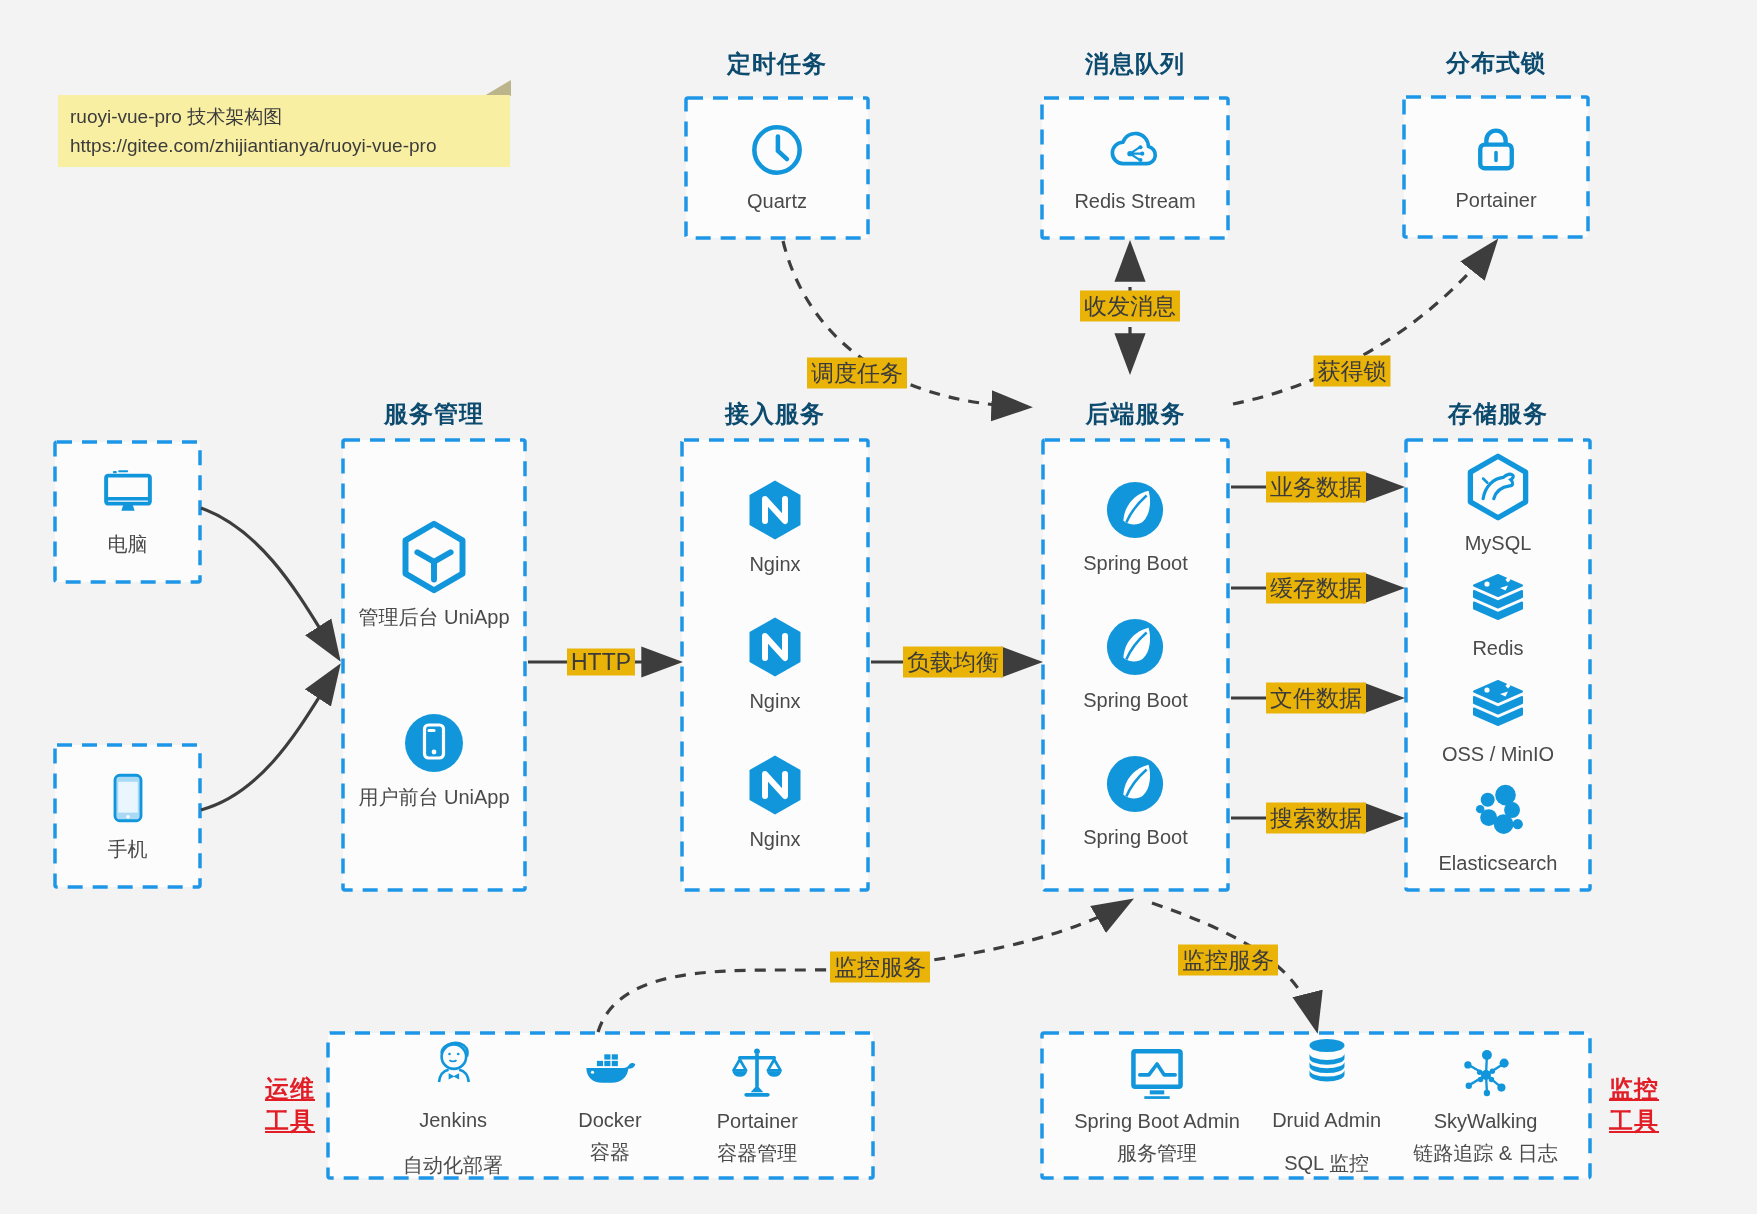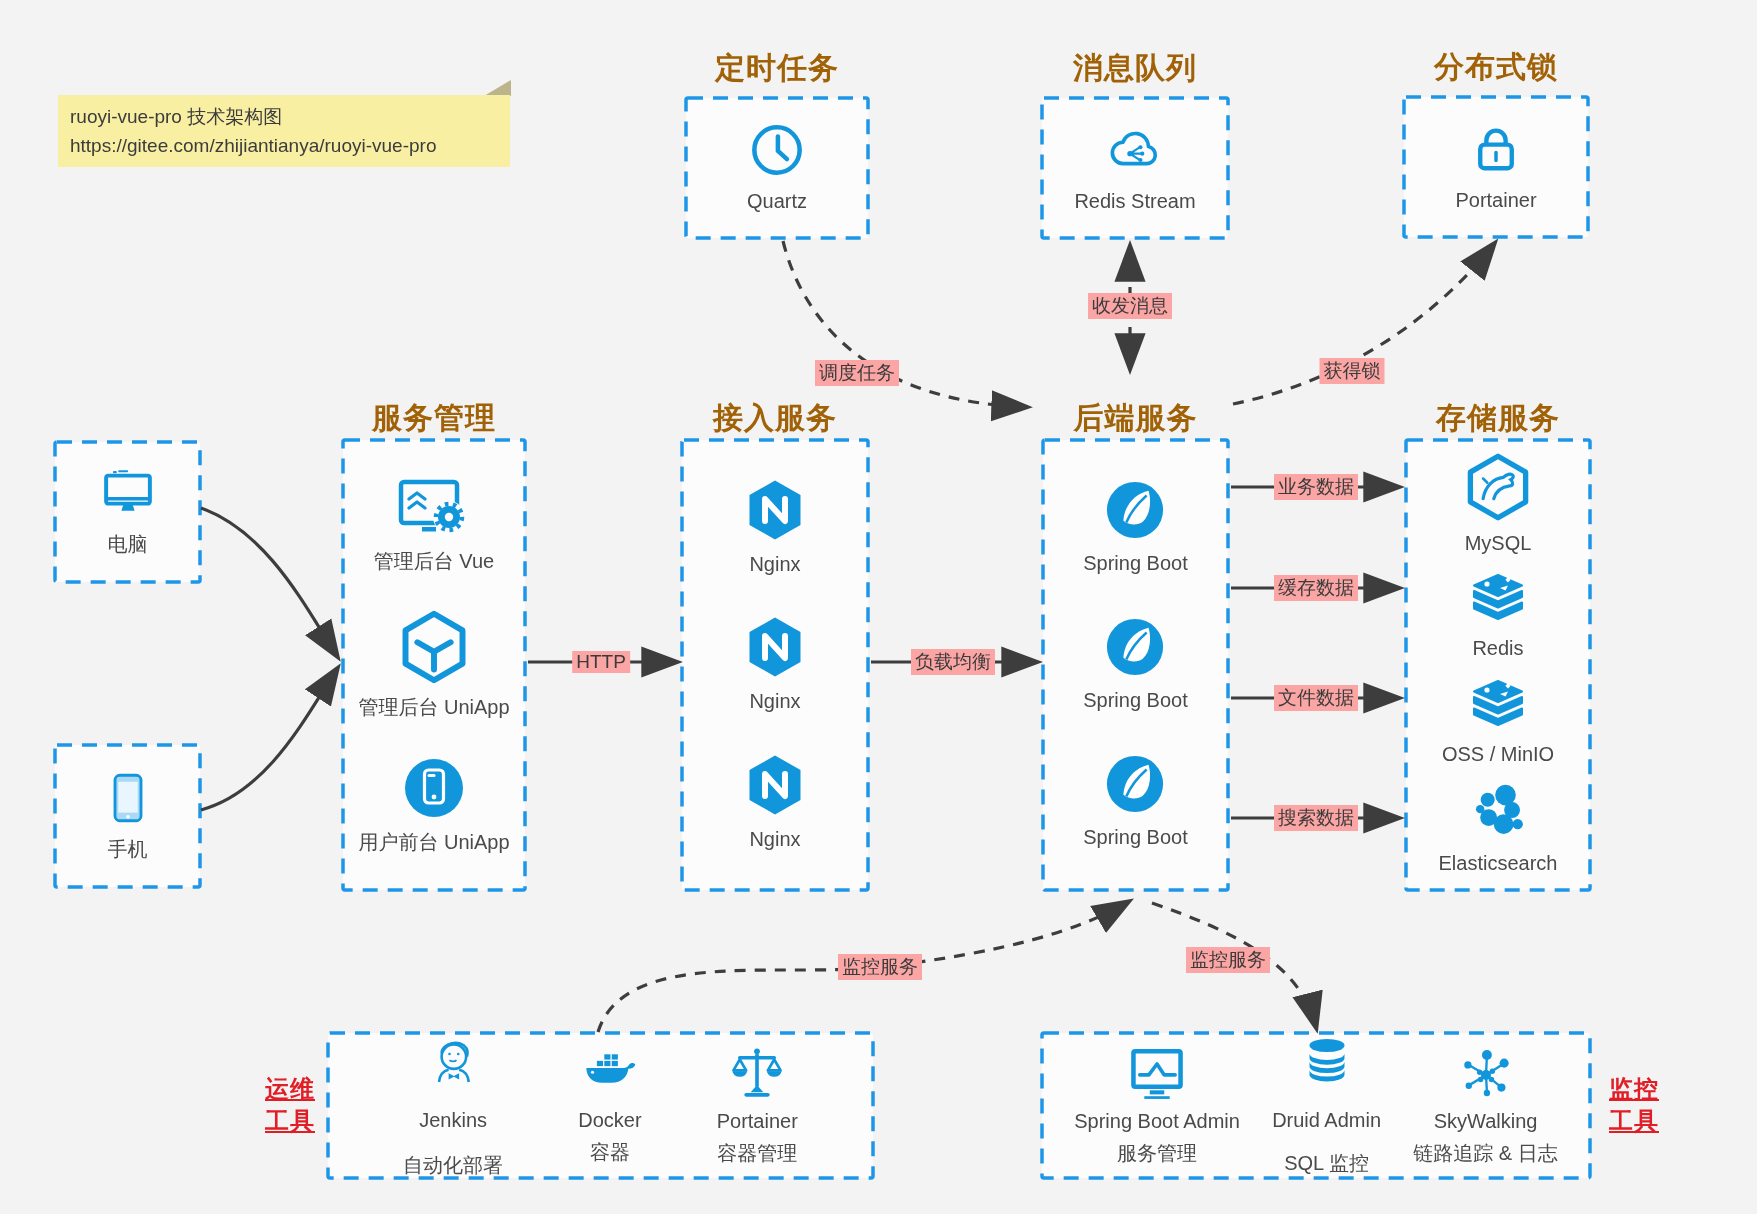--- a/index.html
+++ b/index.html
@@ -1,26 +1,26 @@
 <!DOCTYPE html>
 <html><head>
 <meta charset="utf-8">
 <style>
   html,body{margin:0;padding:0;background:#f3f3f4;}
   .stage{position:relative;width:1757px;height:1214px;background:#f3f3f4;
          font-family:"Liberation Sans","DejaVu Sans",sans-serif;overflow:hidden;}
   .wires{position:absolute;left:0;top:0;}
-  .gtitle{position:absolute;font-size:30px;font-weight:bold;color:#a16207;text-align:center;letter-spacing:1px;}
+  .gtitle{position:absolute;font-size:24px;font-weight:bold;color:#0c4a6e;text-align:center;letter-spacing:1px;}
   .gbox{position:absolute;display:flex;flex-direction:column;justify-content:space-evenly;align-items:center;box-sizing:border-box;}
   .gbox.center{justify-content:center;gap:14px;}
   .gbox.row{flex-direction:row;}
   .item{display:flex;flex-direction:column;align-items:center;gap:9px;}
   .ilabel{font-size:20px;color:#4a4a4a;white-space:nowrap;text-align:right;line-height:27px;}
-  .wlabel{position:absolute;transform:translate(-50%,-50%);font-size:19px;color:#3b3b3b;
-          background:#fca5a5;padding:0 4px;white-space:nowrap;}
+  .wlabel{position:absolute;transform:translate(-50%,-50%);font-size:23px;color:#3b3b3b;
+          background:#eab308;padding:0 4px;white-space:nowrap;}
   .side{position:absolute;font-size:24px;font-weight:bold;color:#e11d26;white-space:pre-line;
         text-align:center;line-height:32px;letter-spacing:1px;text-decoration:underline;}
   .note{position:absolute;left:58px;top:95px;width:452px;height:72px;background:#f8efa3;
         color:#3c3c3c;font-size:19px;line-height:29px;padding:7px 0 0 12px;box-sizing:border-box;}
   .fold{position:absolute;left:484px;top:80px;width:0;height:0;
         border-bottom:16px solid #bcb58c;border-left:27px solid transparent;}
   svg.icon{display:block;}
 </style>
 </head>
 <body>
@@ -139,32 +139,20 @@
         <rect x="16" y="4" width="32" height="56" rx="6" fill="#a9d9f5" stroke="#1296db" stroke-width="3.5"></rect>
         <rect x="20" y="12" width="24" height="38" fill="#e9f6fd"></rect>
         <circle cx="32" cy="55" r="2.2" fill="#fff"></circle>
       </svg>
       <div class="ilabel">手机</div>
     </div>
   </div>
 
   <div class="gbox" style="left:343px;top:440px;width:182px;height:450px">
     <div class="item">
-      <svg class="icon" viewBox="0 0 76 64" width="76" height="64">
-        <rect x="5" y="7" width="56" height="41" rx="3" fill="none" stroke="#1296db" stroke-width="4.5"></rect>
-        <path d="M13,24 l8,-6 8,6 M13,33 l8,-6 8,6" fill="none" stroke="#1296db" stroke-width="3.2" stroke-linecap="round" stroke-linejoin="round"></path>
-        <rect x="26" y="52" width="14" height="4.5" fill="#1296db"></rect>
-        <circle cx="53" cy="42" r="16" fill="#fcfcfd"></circle>
-        <circle cx="53" cy="42" r="11" fill="#1296db"></circle>
-        <circle cx="53" cy="42" r="13" fill="none" stroke="#1296db" stroke-width="4.5" stroke-dasharray="3.6 4.5"></circle>
-        <circle cx="53" cy="42" r="4.2" fill="#fcfcfd"></circle>
-      </svg>
-      <div class="ilabel">管理后台 Vue</div>
-    </div>
-    <div class="item">
       <svg class="icon" viewBox="0 0 64 64" width="76" height="76">
         <path d="M32,4 L56,18 V46 L32,60 L8,46 V18 z" fill="none" stroke="#1296db" stroke-width="5" stroke-linejoin="round"></path>
         <path d="M32,36 L18,28 M32,36 L46,28 M32,36 V51" stroke="#1296db" stroke-width="5" fill="none" stroke-linecap="round"></path>
       </svg>
       <div class="ilabel">管理后台 UniApp</div>
     </div>
     <div class="item">
       <svg class="icon" viewBox="0 0 64 64" width="64" height="64">
         <circle cx="32" cy="32" r="29" fill="#1296db"></circle>
         <rect x="22.5" y="14" width="19" height="33" rx="4" fill="none" stroke="#fff" stroke-width="3.2"></rect>

